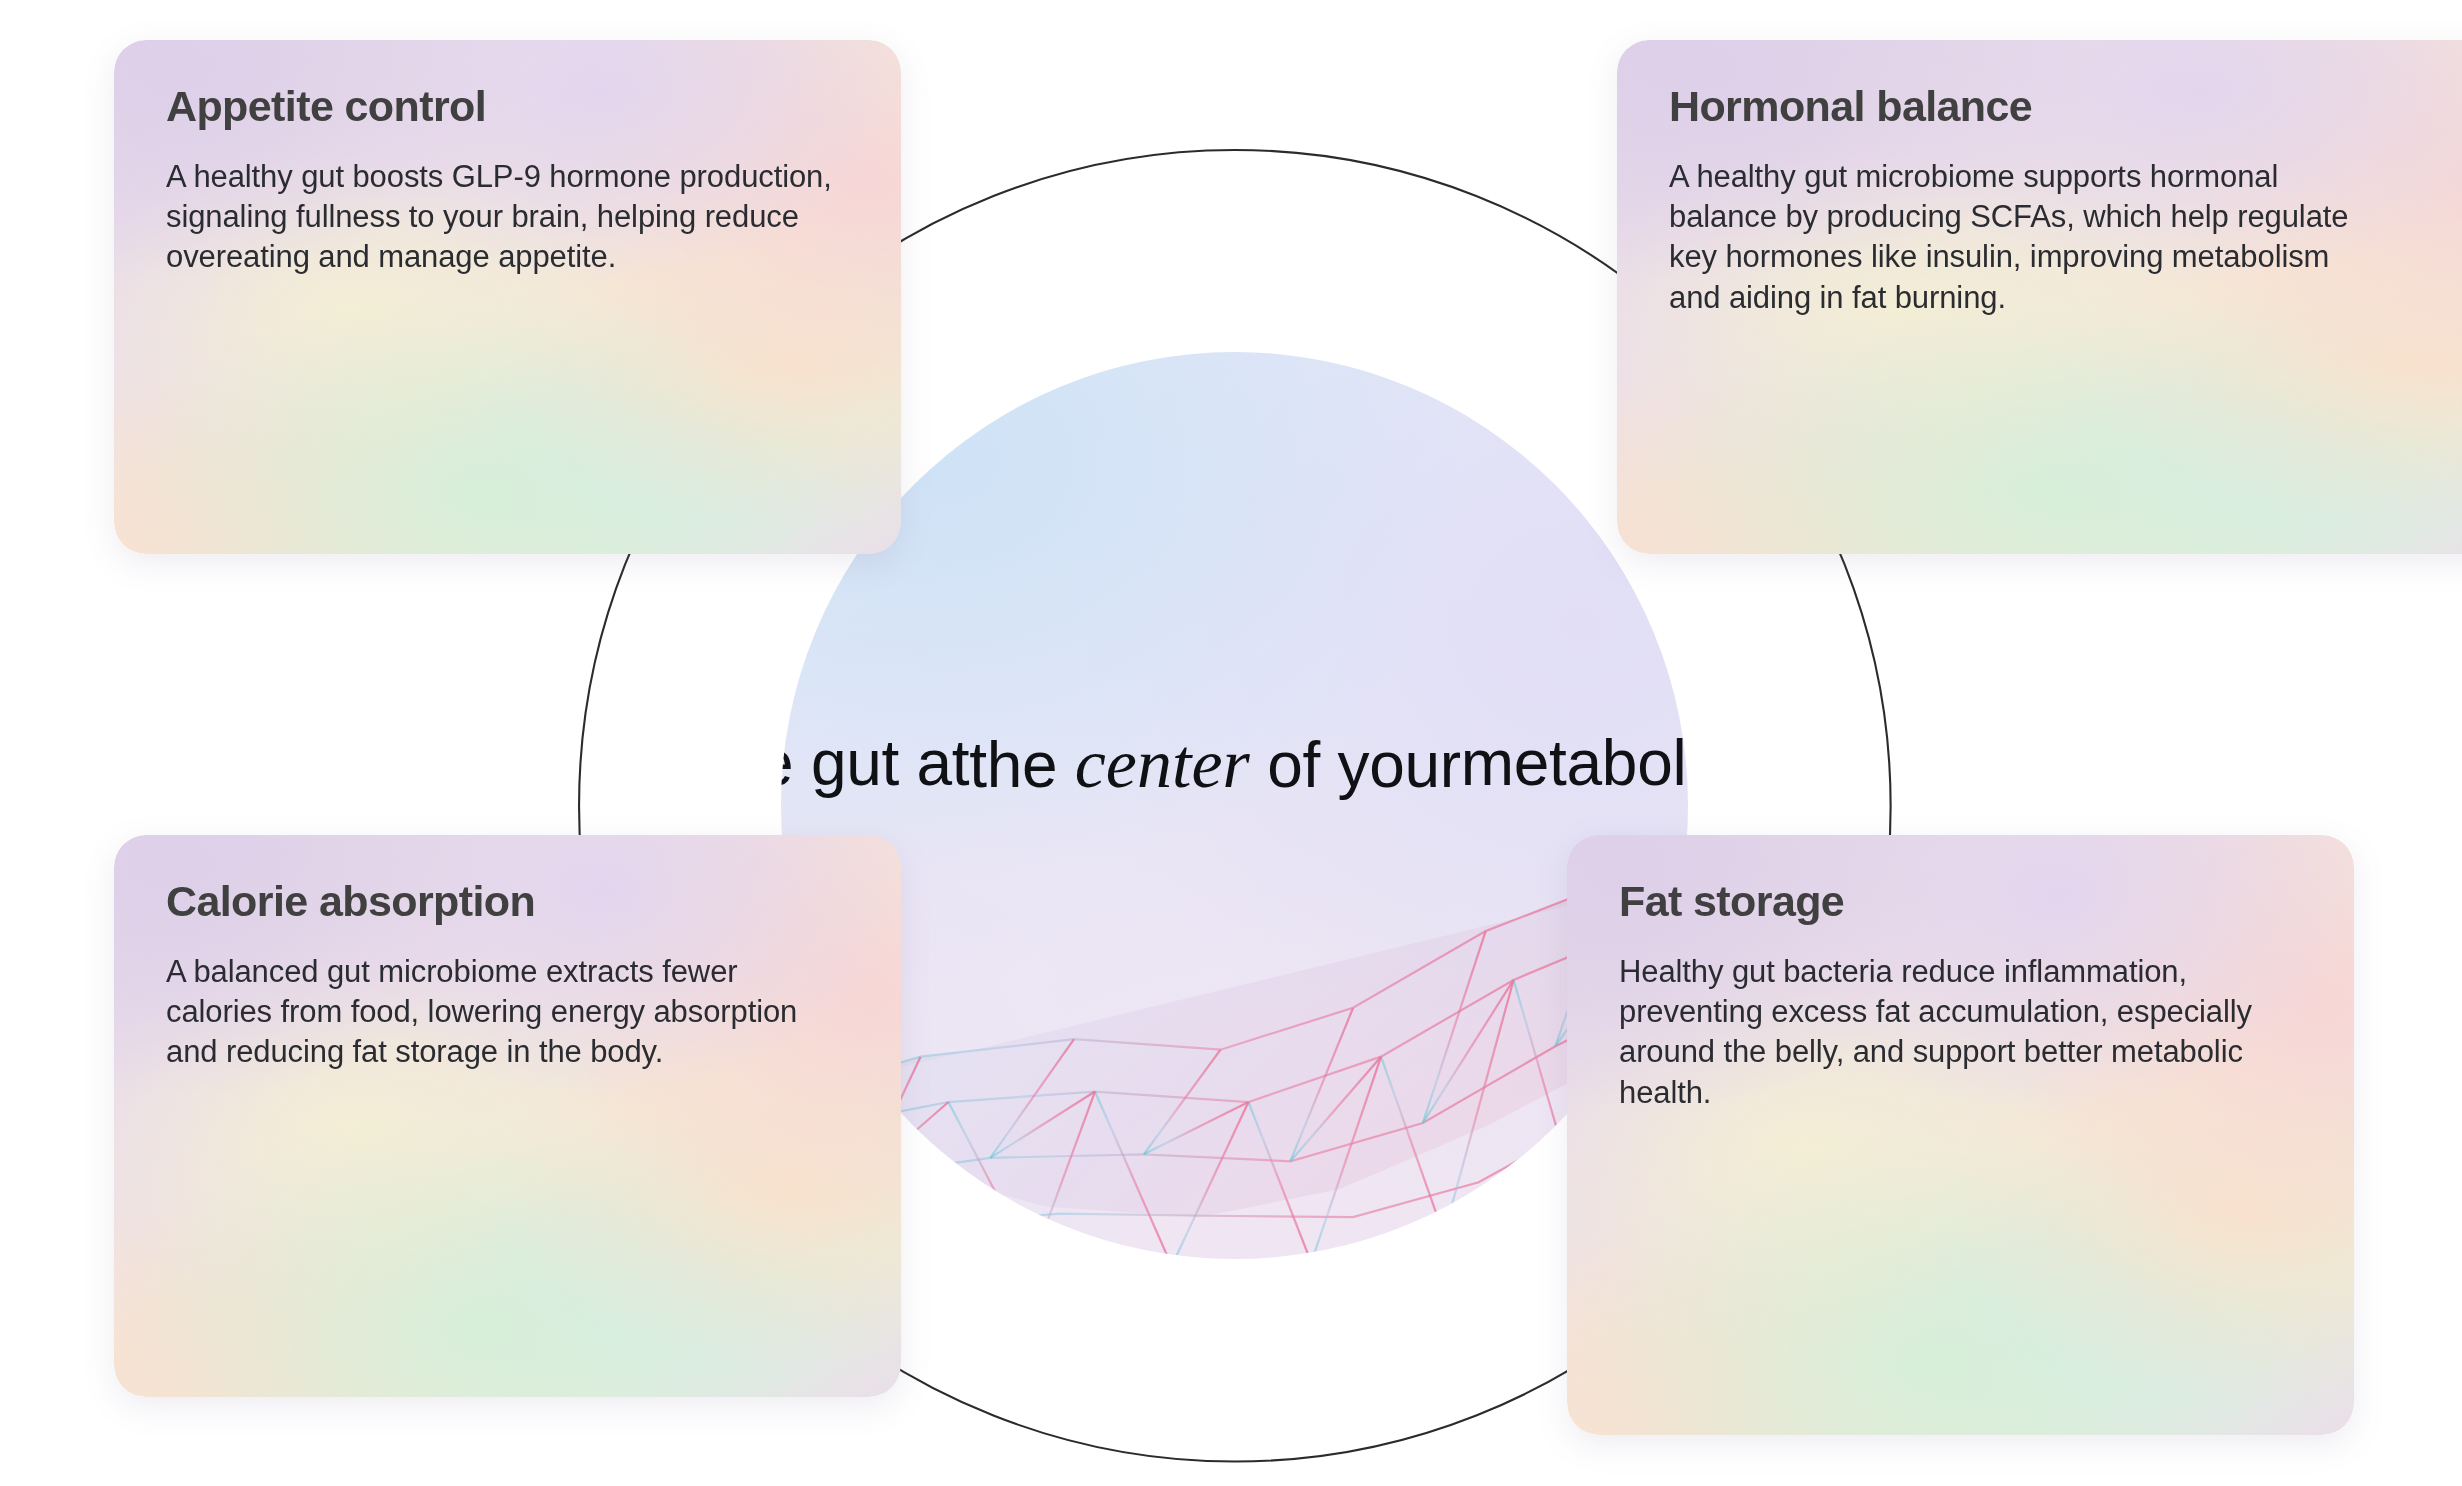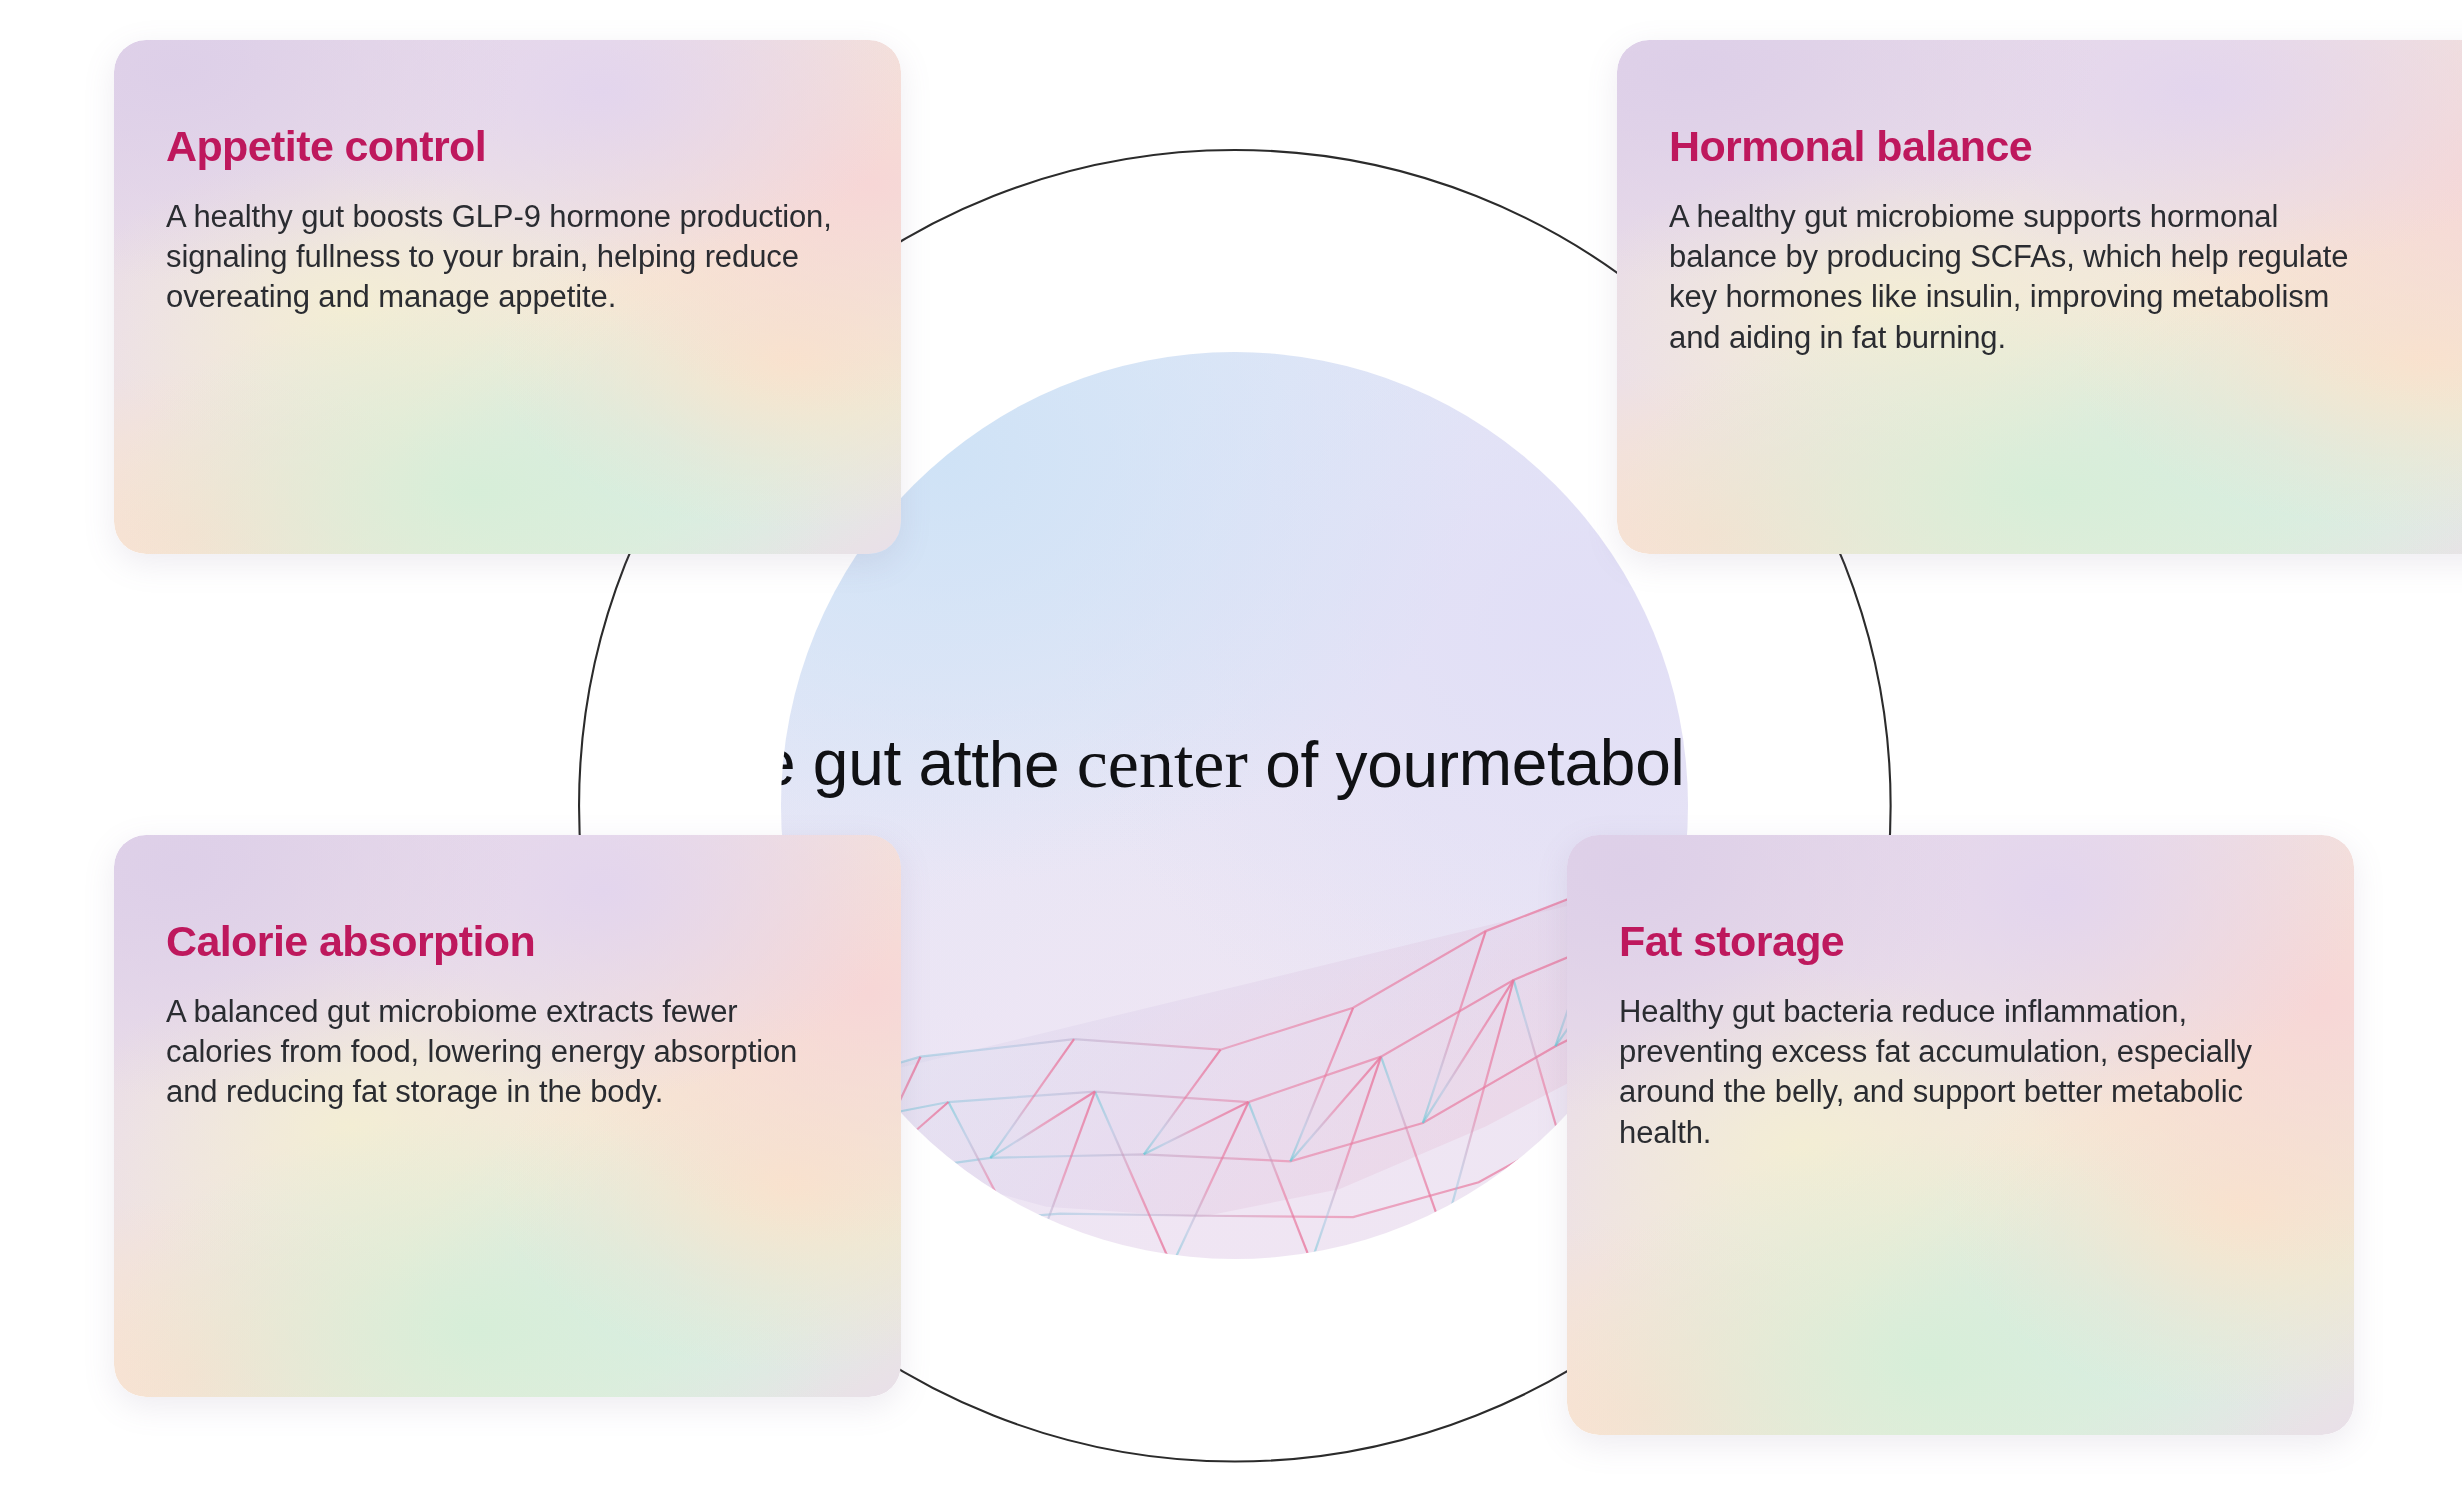--- a/index.html
+++ b/index.html
@@ -69,20 +69,21 @@
   .center-text .line {
     font-size: 64px;
     line-height: 1.22;
     color: #101114;
     letter-spacing: -0.3px;
     white-space: nowrap;
     font-weight: 400;
   }
   .center-text .em {
     font-family: "Liberation Serif", serif;
+    font-style: italic;
     font-size: 70px;
     letter-spacing: 0px;
   }
 
   
   .card {
     position: absolute;
     z-index: 4;
     border-radius: 32px;
     padding: 43px 52px 0 52px;
@@ -103,25 +104,24 @@
       radial-gradient(ellipse 48% 42% at 30% 52%, rgba(244,240,209,0.80) 0%, rgba(244,240,209,0) 72%),
       radial-gradient(ellipse 46% 40% at 70% 78%, rgba(205,236,240,0.75) 0%, rgba(205,236,240,0) 74%),
       linear-gradient(150deg, #e2d4ea 0%, #ecdfe8 30%, #f4ead8 58%, #e6eedc 82%, #e9dfe9 100%);
     filter: blur(0.3px);
   }
   .card-inner { position: relative; z-index: 2; }
 
   .card-title {
     font-size: 43px;
     font-weight: 700;
-    color: #be185d;
+    color: #404040;
     letter-spacing: -0.6px;
     line-height: 1.1;
     margin-bottom: 26.5px;
-    margin-top: 40px;
   }
   .card-body {
     font-size: 31px;
     line-height: 1.30;
     color: #2a2c31;
     letter-spacing: -0.1px;
     max-width: 705px;
   }
 
   .card-icon {

